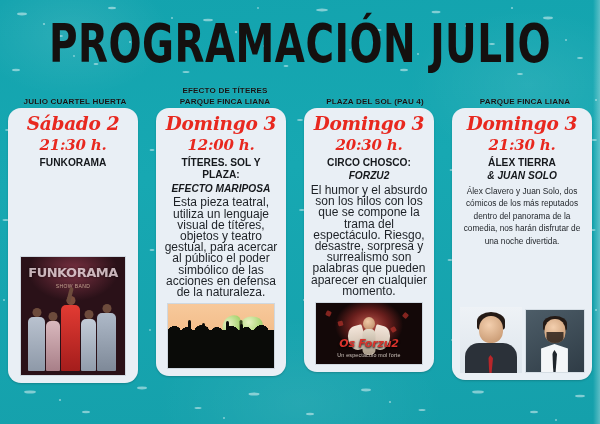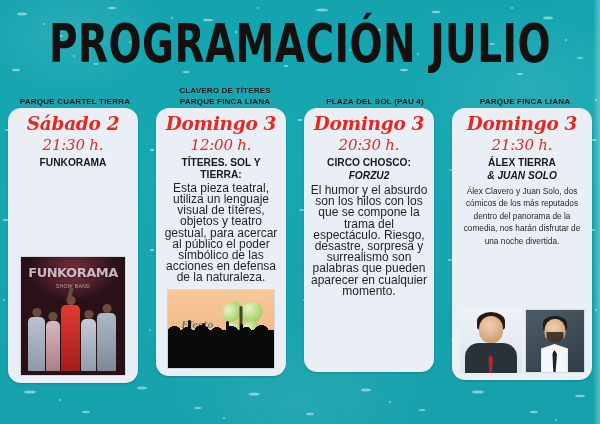--- a/index.html
+++ b/index.html
@@ -114,21 +114,21 @@
     font-style: italic;
     font-size: 18.5px;
     line-height: 22px;
     letter-spacing: -0.3px;
     text-align: center;
     white-space: nowrap;
   }
   .time {
     color: #e8281f;
     font-family: "DejaVu Serif", serif;
-    font-weight: normal;
+    font-weight: bold;
     font-style: italic;
     font-size: 15px;
     line-height: 20px;
     letter-spacing: -0.2px;
     text-align: center;
     margin-bottom: 2px;
     white-space: nowrap;
   }
   .show-title {
     color: #15181c;
@@ -427,24 +427,24 @@
       <circle cx="390" cy="402" r="1.1"></circle>
         <circle cx="556" cy="420" r="1"></circle>
     </g>
   </svg>
   <div class="edge-light"></div>
 
   <div id="title">PROGRAMACIÓN JULIO</div>
 
   <div id="venues">
     <div class="venue">
-      <span>PARQUE CUARTEL TIERRA</span>
+      <span>JULIO CUARTEL HUERTA</span>
     </div>
     <div class="venue">
-      <span>CLAVERO DE TÍTERES</span>
+      <span>EFECTO DE TÍTERES</span>
       <span>PARQUE FINCA LIANA</span>
     </div>
     <div class="venue">
       <span>PLAZA DEL SOL (PAU 4)</span>
     </div>
     <div class="venue">
       <span>PARQUE FINCA LIANA</span>
     </div>
   </div>
 
@@ -463,21 +463,22 @@
         <div class="fig f3"></div>
         <div class="arm"></div>
         <div class="fig f4"></div>
         <div class="fig f5"></div>
       </div>
     </div>
 
     <div class="card" style="height:268px">
       <div class="date">Domingo 3</div>
       <div class="time">12:00 h.</div>
-      <div class="show-title">TÍTERES. SOL Y TIERRA:</div>
+      <div class="show-title">TÍTERES. SOL Y PLAZA:</div>
+      <div class="show-subtitle">EFECTO MARIPOSA</div>
       <div class="desc">Esta pieza teatral, utiliza un lenguaje visual de títeres, objetos y teatro gestual, para acercar al público el poder simbólico de las acciones en defensa de la naturaleza.</div>
 
       <div class="art art-mariposa">
         <div class="butterfly">
           <div class="bf-wing bw1"></div>
             <div class="bf-wing bw2"></div>
           <div class="bf-wing bw3"></div>
             <div class="bf-wing bw4"></div>
           <div class="bf-body"></div>
         </div>
@@ -490,20 +491,34 @@
       </div>
     </div>
 
     <div class="card" style="height:264px">
       <div class="date">Domingo 3</div>
       <div class="time">20:30 h.</div>
       <div class="show-title">CIRCO CHOSCO:</div>
       <div class="show-subtitle">FORZU2</div>
       <div class="desc">El humor y el absurdo son los hilos con los que se compone la trama del espectáculo. Riesgo, desastre, sorpresa y surrealismo son palabras que pueden aparecer en cualquier momento.</div>
 
+      <div class="art art-forzu">
+        <div class="confetti" style="left:10px;top:8px;transform:rotate(25deg)"></div>
+        <div class="confetti" style="left:22px;top:18px;transform:rotate(-15deg)"></div>
+        <div class="confetti" style="right:14px;top:10px;transform:rotate(40deg)"></div>
+        <div class="confetti" style="right:26px;top:24px;transform:rotate(-30deg)"></div>
+        <div class="forzu-figure">
+          <div class="forzu-wing l"></div>
+          <div class="forzu-wing r"></div>
+          <div class="forzu-head"></div>
+          <div class="forzu-body"></div>
+        </div>
+        <div class="forzu-logo">Os Forzu2</div>
+        <div class="forzu-tag">Un espectáculo mol forte</div>
+      </div>
     </div>
 
     <div class="card" style="height:272px">
       <div class="date">Domingo 3</div>
       <div class="time">21:30 h.</div>
       <div class="show-title">ÁLEX TIERRA</div>
       <div class="show-subtitle">&amp; JUAN SOLO</div>
       <div class="desc loose">Álex Clavero y Juan Solo, dos cómicos de los más reputados dentro del panorama de la comedia, nos harán disfrutar de una noche divertida.</div>
 
       <div class="art art-duo">

